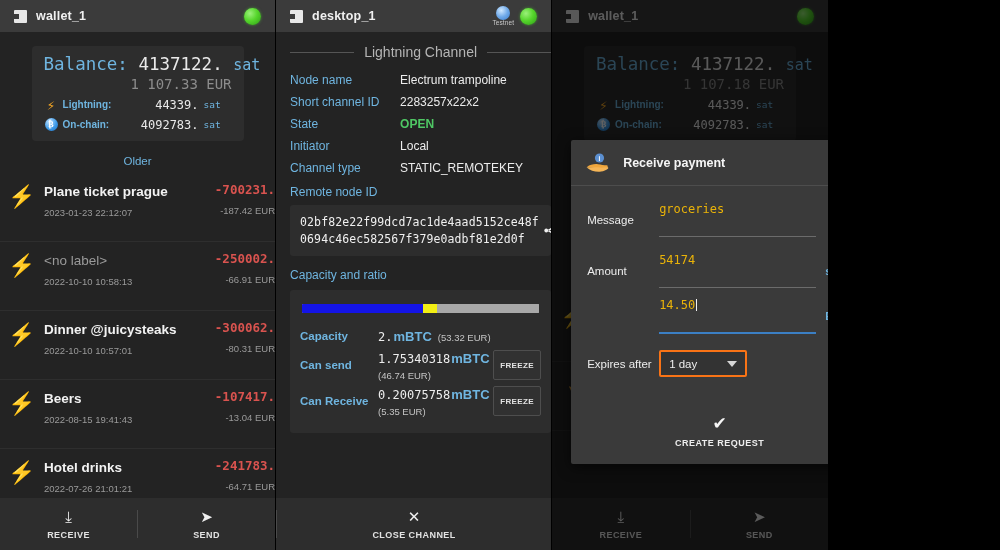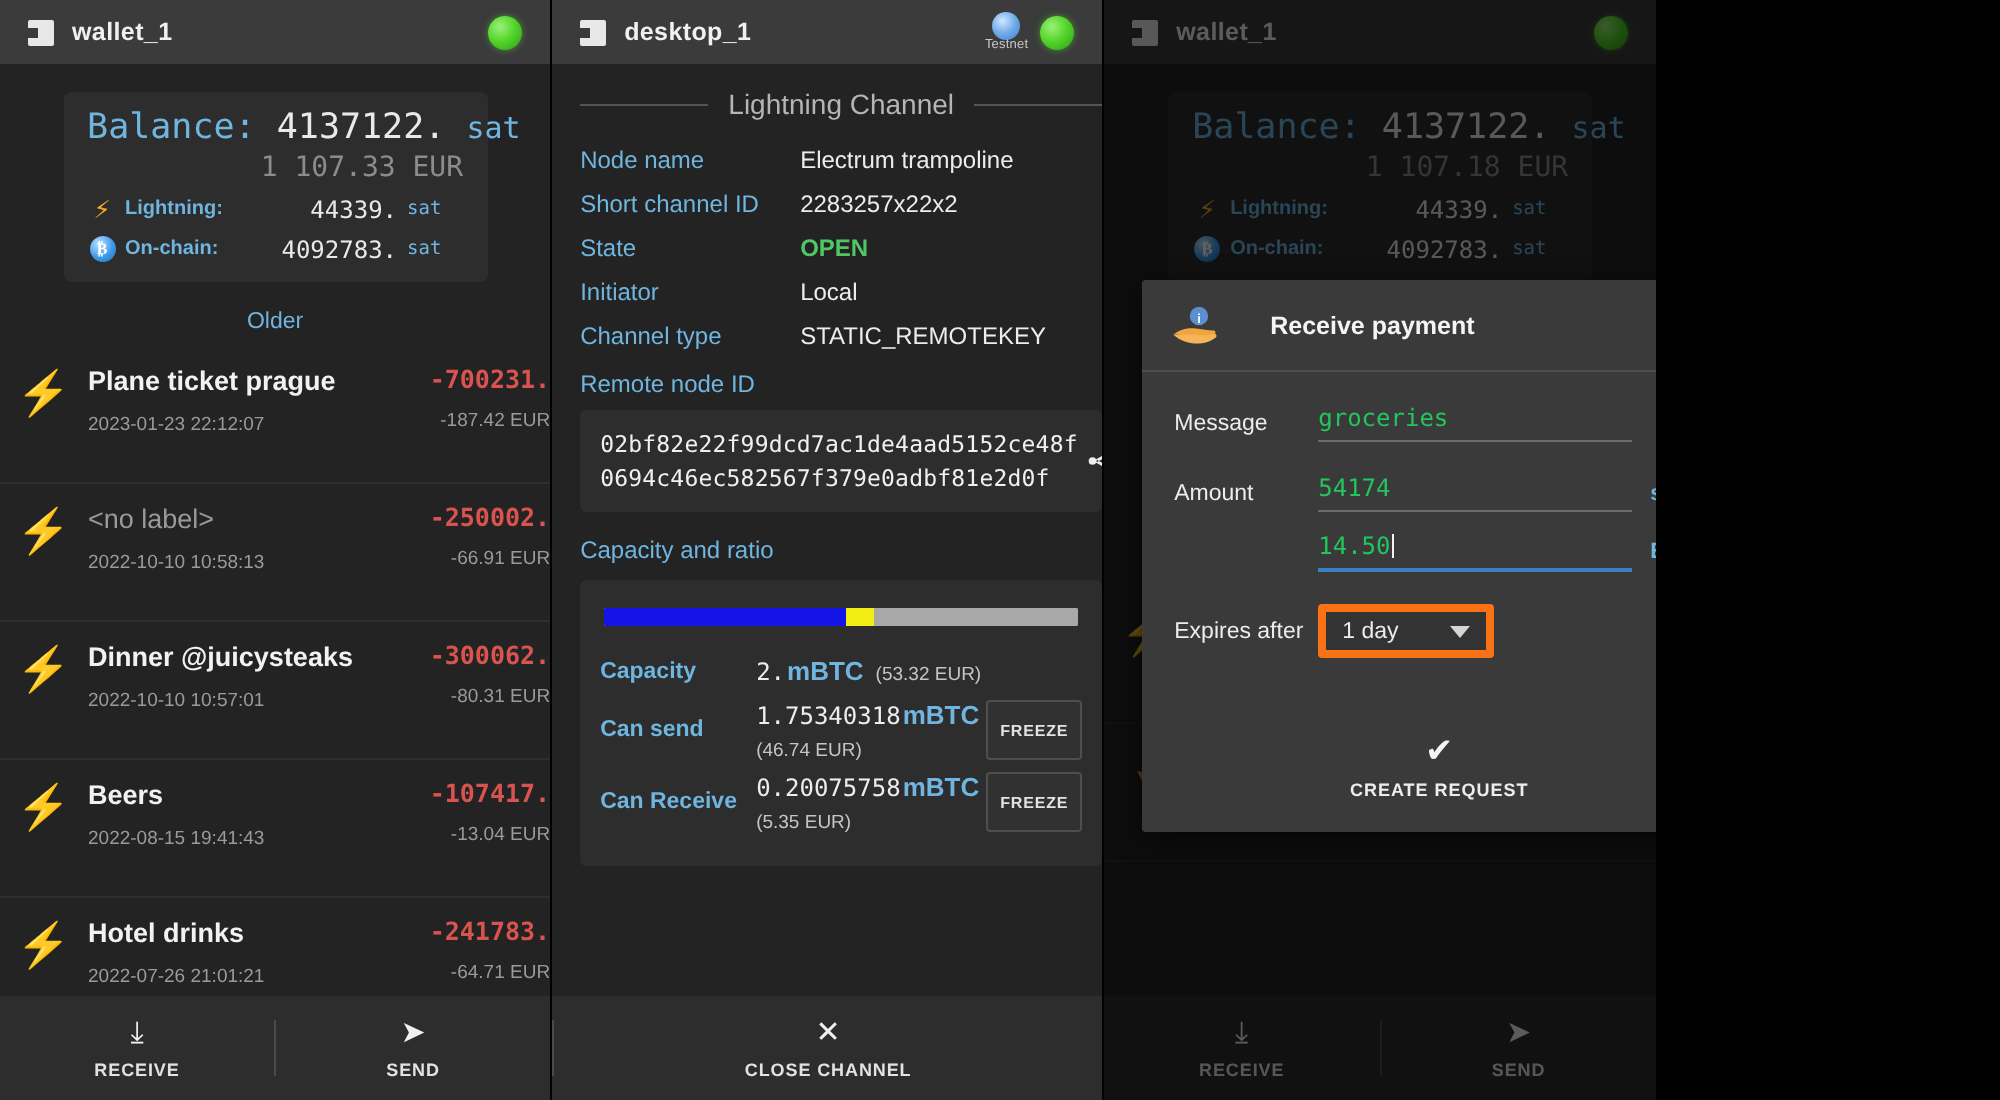--- a/index.html
+++ b/index.html
@@ -120,32 +120,32 @@
                 color:#e2e2e2; font-size:8px; font-weight:bold; letter-spacing:.4px;
                 display:flex; align-items:center; justify-content:center; flex:none; }
 
   
   .dim { position:absolute; inset:0; background:rgba(0,0,0,.62); z-index:8; }
   .dialog {
     position:absolute; left:19px; top:140px; width:297px;
     background:#3a3a3a; z-index:9; border-radius:2px;
     box-shadow:0 3px 14px rgba(0,0,0,.6);
   }
-  .dlg-head { display:flex; align-items:center; gap:24px; padding:12px 14px 11px; border-bottom:1px solid #4d4d4d; }
+  .dlg-head { display:flex; align-items:center; gap:12px; padding:12px 14px 11px; border-bottom:1px solid #4d4d4d; }
   .dlg-title { color:#f5f5f5; font-size:12.5px; font-weight:bold; }
   .dlg-body { padding:16px 16px 8px 16px; }
   .fld { display:flex; align-items:center; margin-bottom:16px; }
   .fld .k { color:#ececec; font-size:11.5px; width:72px; flex:none; }
-  .fld .inp { flex:1; border-bottom:1px solid #6b6b6b; padding-bottom:4px; color:#22c55e; font-size:12px;
+  .fld .inp { flex:1; border-bottom:1px solid #6b6b6b; padding-bottom:20px; color:#eab308; font-size:12px;
               font-family:"DejaVu Sans Mono", monospace; min-height:17px; }
   .fld .inp.active { border-bottom:2px solid #3b7fc4; }
   .fld .unit { color:#6fb5e0; font-size:11px; font-weight:bold; width:36px; text-align:left; padding-left:9px; flex:none; }
   .fld.amount2 { margin-top:-6px; }
   .caret { display:inline-block; width:1px; height:12px; background:#f2f2f2; vertical-align:-2px; margin-left:1px; }
-  .select { background:#333; border:4px solid #f97316; border-radius:2px; height:27px; width:88px;
+  .select { background:#333; border:2px solid #f97316; border-radius:2px; height:27px; width:88px;
             display:flex; align-items:center; padding:0 8px; position:relative; }
   .select .sv { color:#ececec; font-size:11.5px; }
   .select .car { margin-left:auto; width:0;height:0;border-left:5px solid transparent;border-right:5px solid transparent;border-top:6px solid #d6d6d6; }
   .dlg-ok { display:flex; flex-direction:column; align-items:center; gap:6px; padding:14px 0 16px; }
   .dlg-ok .chk { color:#f5f5f5; font-size:17px; line-height:1; }
   .dlg-ok .t { color:#ededed; font-size:9px; font-weight:bold; letter-spacing:.5px; }
 
   .handicon { width:26px; height:22px; position:relative; flex:none; }
 </style>
 </head>

